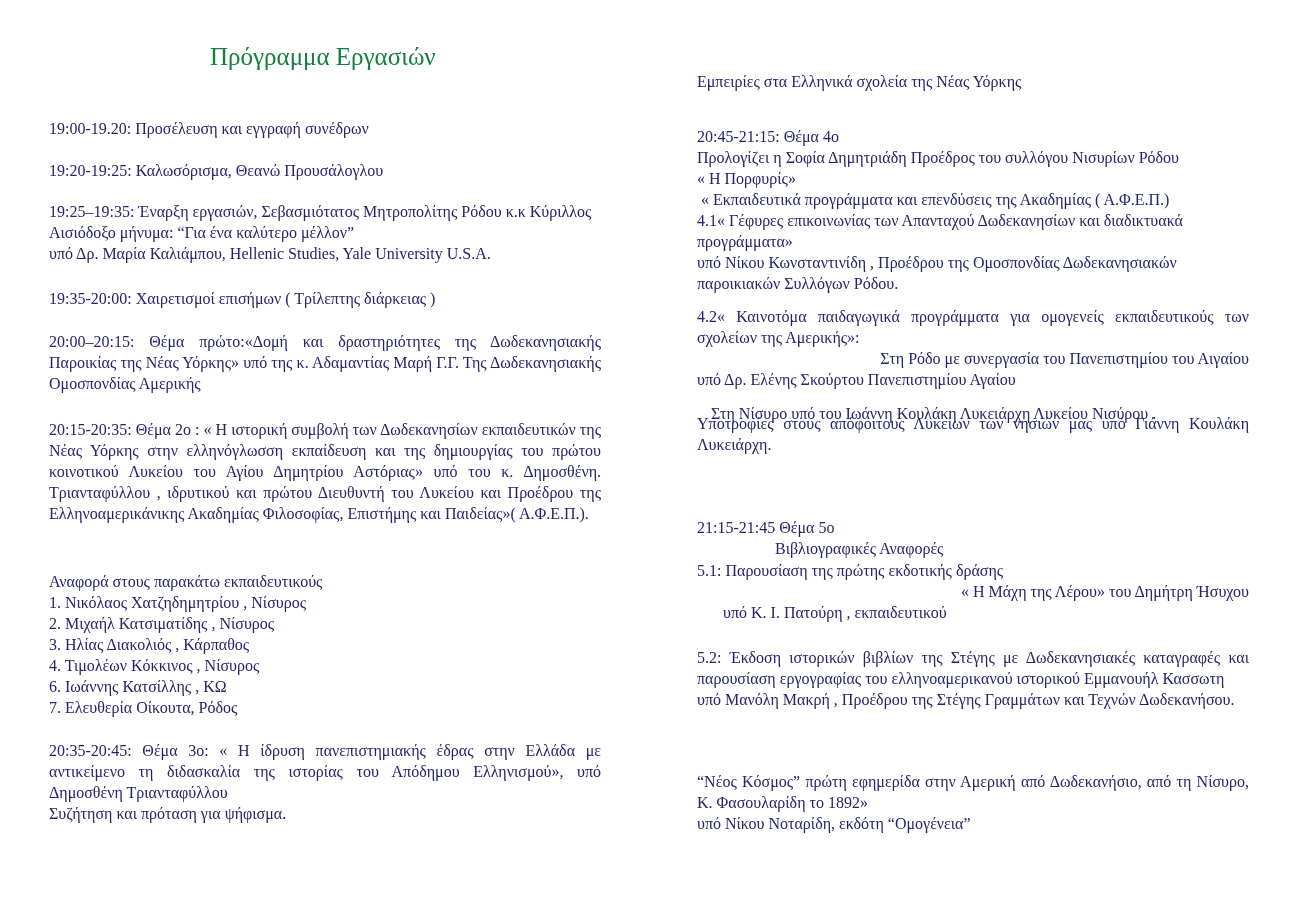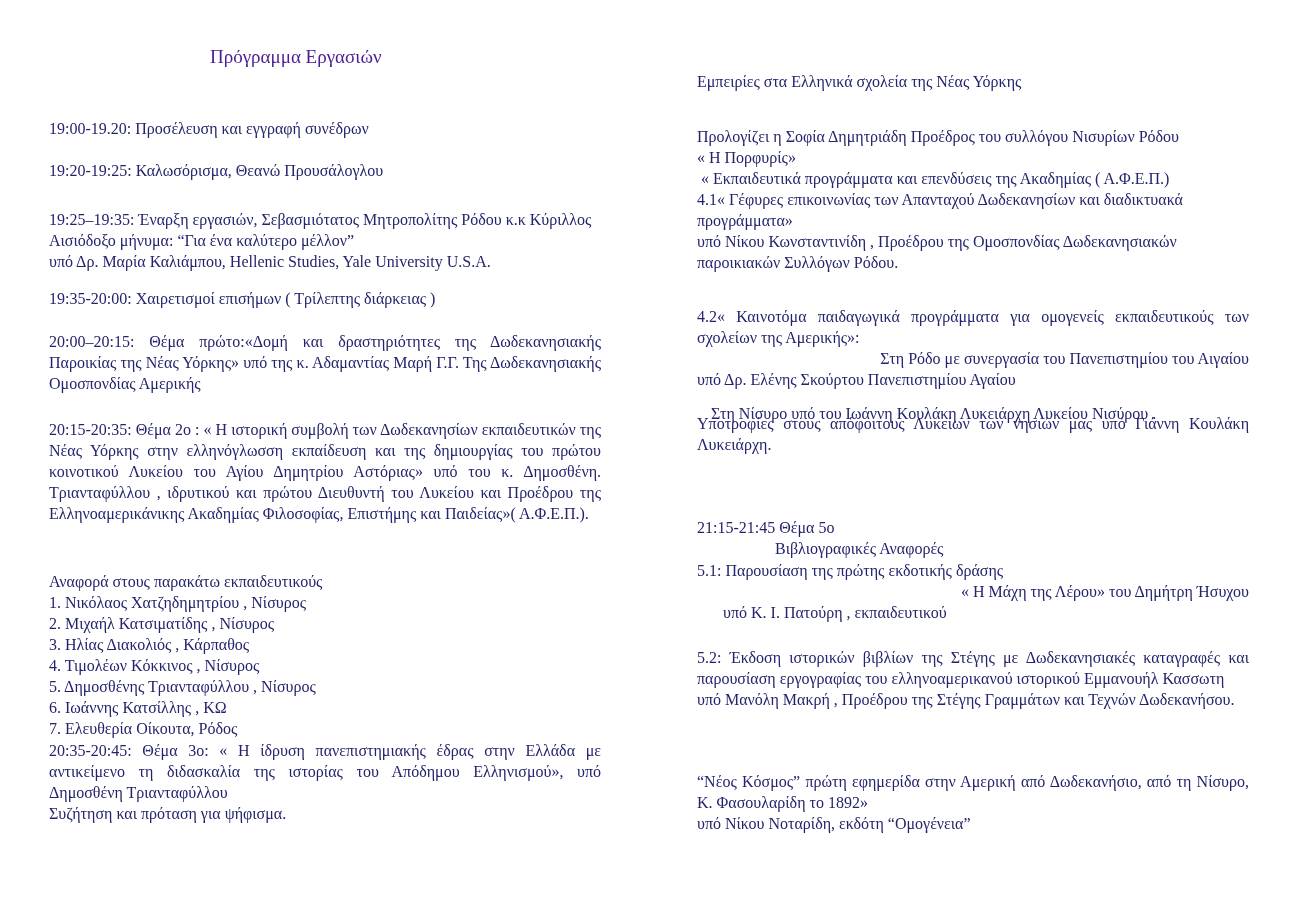--- a/index.html
+++ b/index.html
@@ -5,21 +5,21 @@
     html, body { margin: 0; padding: 0; background: #ffffff; }
     body {
       width: 1296px; height: 904px; position: relative; overflow: hidden;
       font-family: "Liberation Serif", "DejaVu Serif", serif;
       color: #24246e;
       font-size: 16px;
       line-height: 21px;
     }
     .title {
       position: absolute; left: 210px; top: 43px;
-      font-size: 19px; line-height: 28px; color: #4c1d95;
+      font-size: 25px; line-height: 28px; color: #15803d;
     }
     .col { position: absolute; }
     .left { left: 49px; top: 118px; width: 552px; }
     .right { left: 697px; top: 71px; width: 552px; }
     .blk { position: absolute; left: 0; width: 100%; }
     .p { margin: 0; font-family: Liberation Serif, serif; }
     .just { text-align: justify; text-align-last: left; }
     .ind1 { padding-left: 4px; }
     .ind2 { padding-left: 20px; text-align: right; }
     .ind3 { padding-left: 26px; }
@@ -31,55 +31,55 @@
 
 <div class="title">Πρόγραμμα Εργασιών</div>
 
 <div class="col left">
   <div class="blk" style="top:0">
     <p class="p">19:00-19.20:  Προσέλευση και εγγραφή συνέδρων</p>
   </div>
   <div class="blk" style="top:42px">
     <p class="p">19:20-19:25:  Καλωσόρισμα, Θεανώ Προυσάλογλου</p>
   </div>
-  <div class="blk" style="top:91px">
+  <div class="blk" style="top:83px">
     <p class="p">19:25–19:35: Έναρξη εργασιών, Σεβασμιότατος Μητροπολίτης Ρόδου κ.κ Κύριλλος</p>
     <p class="p">Αισιόδοξο μήνυμα: “Για ένα καλύτερο μέλλον”</p>
     <p class="p">υπό  Δρ. Μαρία Καλιάμπου, Hellenic Studies, Yale University U.S.A.</p>
   </div>
   <div class="blk" style="top:170px">
     <p class="p">19:35-20:00:  Χαιρετισμοί επισήμων ( Τρίλεπτης διάρκειας )</p>
   </div>
   <div class="blk" style="top:213px">
     <p class="p just">20:00–20:15: Θέμα πρώτο:«Δομή και δραστηριότητες της Δωδεκανησιακής Παροικίας της Νέας Υόρκης» υπό της κ. Αδαμαντίας Μαρή Γ.Γ. Της Δωδεκανησιακής Ομοσπονδίας Αμερικής</p>
   </div>
   <div class="blk" style="top:301px">
     <p class="p just">20:15-20:35: Θέμα 2ο : « Η ιστορική συμβολή των Δωδεκανησίων εκπαιδευτικών της Νέας Υόρκης στην ελληνόγλωσση εκπαίδευση και της δημιουργίας του πρώτου κοινοτικού Λυκείου του Αγίου Δημητρίου Αστόριας» υπό του κ. Δημοσθένη. Τριανταφύλλου , ιδρυτικού και πρώτου Διευθυντή του Λυκείου και Προέδρου   της Ελληνοαμερικάνικης Ακαδημίας  Φιλοσοφίας, Επιστήμης και Παιδείας»( Α.Φ.Ε.Π.).</p>
   </div>
   <div class="blk" style="top:453px">
     <p class="p">Αναφορά στους παρακάτω εκπαιδευτικούς</p>
     <p class="p">1. Νικόλαος Χατζηδημητρίου , Νίσυρος</p>
     <p class="p">2. Μιχαήλ Κατσιματίδης , Νίσυρος</p>
     <p class="p">3. Ηλίας Διακολιός , Κάρπαθος</p>
     <p class="p">4. Τιμολέων Κόκκινος , Νίσυρος</p>
-    <p class="p">5. Δημοσθένης Τριανταφύλλου , Νίσυρος</p>
     <p class="p">6. Ιωάννης Κατσίλλης , ΚΩ</p>
     <p class="p">7. Ελευθερία Οίκουτα, Ρόδος</p>
   </div>
   <div class="blk" style="top:622px">
     <p class="p just">20:35-20:45: Θέμα 3ο: « Η ίδρυση πανεπιστημιακής έδρας στην Ελλάδα με αντικείμενο τη διδασκαλία της ιστορίας του Απόδημου Ελληνισμού», υπό Δημοσθένη Τριανταφύλλου</p>
     <p class="p">Συζήτηση και πρόταση για ψήφισμα.</p>
   </div>
 </div>
 
 <div class="col right">
   <div class="blk" style="top:0">
     <p class="p">Εμπειρίες στα Ελληνικά σχολεία της Νέας Υόρκης</p>
   </div>
   <div class="blk" style="top:55px">
+    <p class="p">20:45-21:15: Θέμα 4ο</p>
     <p class="p">Προλογίζει η Σοφία Δημητριάδη Προέδρος του συλλόγου Νισυρίων Ρόδου</p>
     <p class="p">« Η Πορφυρίς»</p>
     <p class="p ind1">« Εκπαιδευτικά προγράμματα και επενδύσεις της Ακαδημίας ( Α.Φ.Ε.Π.)</p>
     <p class="p">4.1« Γέφυρες επικοινωνίας των Απανταχού Δωδεκανησίων και διαδικτυακά προγράμματα»</p>
     <p class="p">υπό Νίκου Κωνσταντινίδη , Προέδρου της Ομοσπονδίας Δωδεκανησιακών παροικιακών Συλλόγων Ρόδου.</p>
   </div>
   <div class="blk" style="top:235px">
     <p class="p just">4.2« Καινοτόμα παιδαγωγικά προγράμματα για ομογενείς εκπαιδευτικούς των σχολείων της Αμερικής»:</p>
     <p class="p ind2">Στη Ρόδο με συνεργασία του Πανεπιστημίου του Αιγαίου</p>
     <p class="p">υπό Δρ. Ελένης Σκούρτου Πανεπιστημίου Αγαίου</p>

